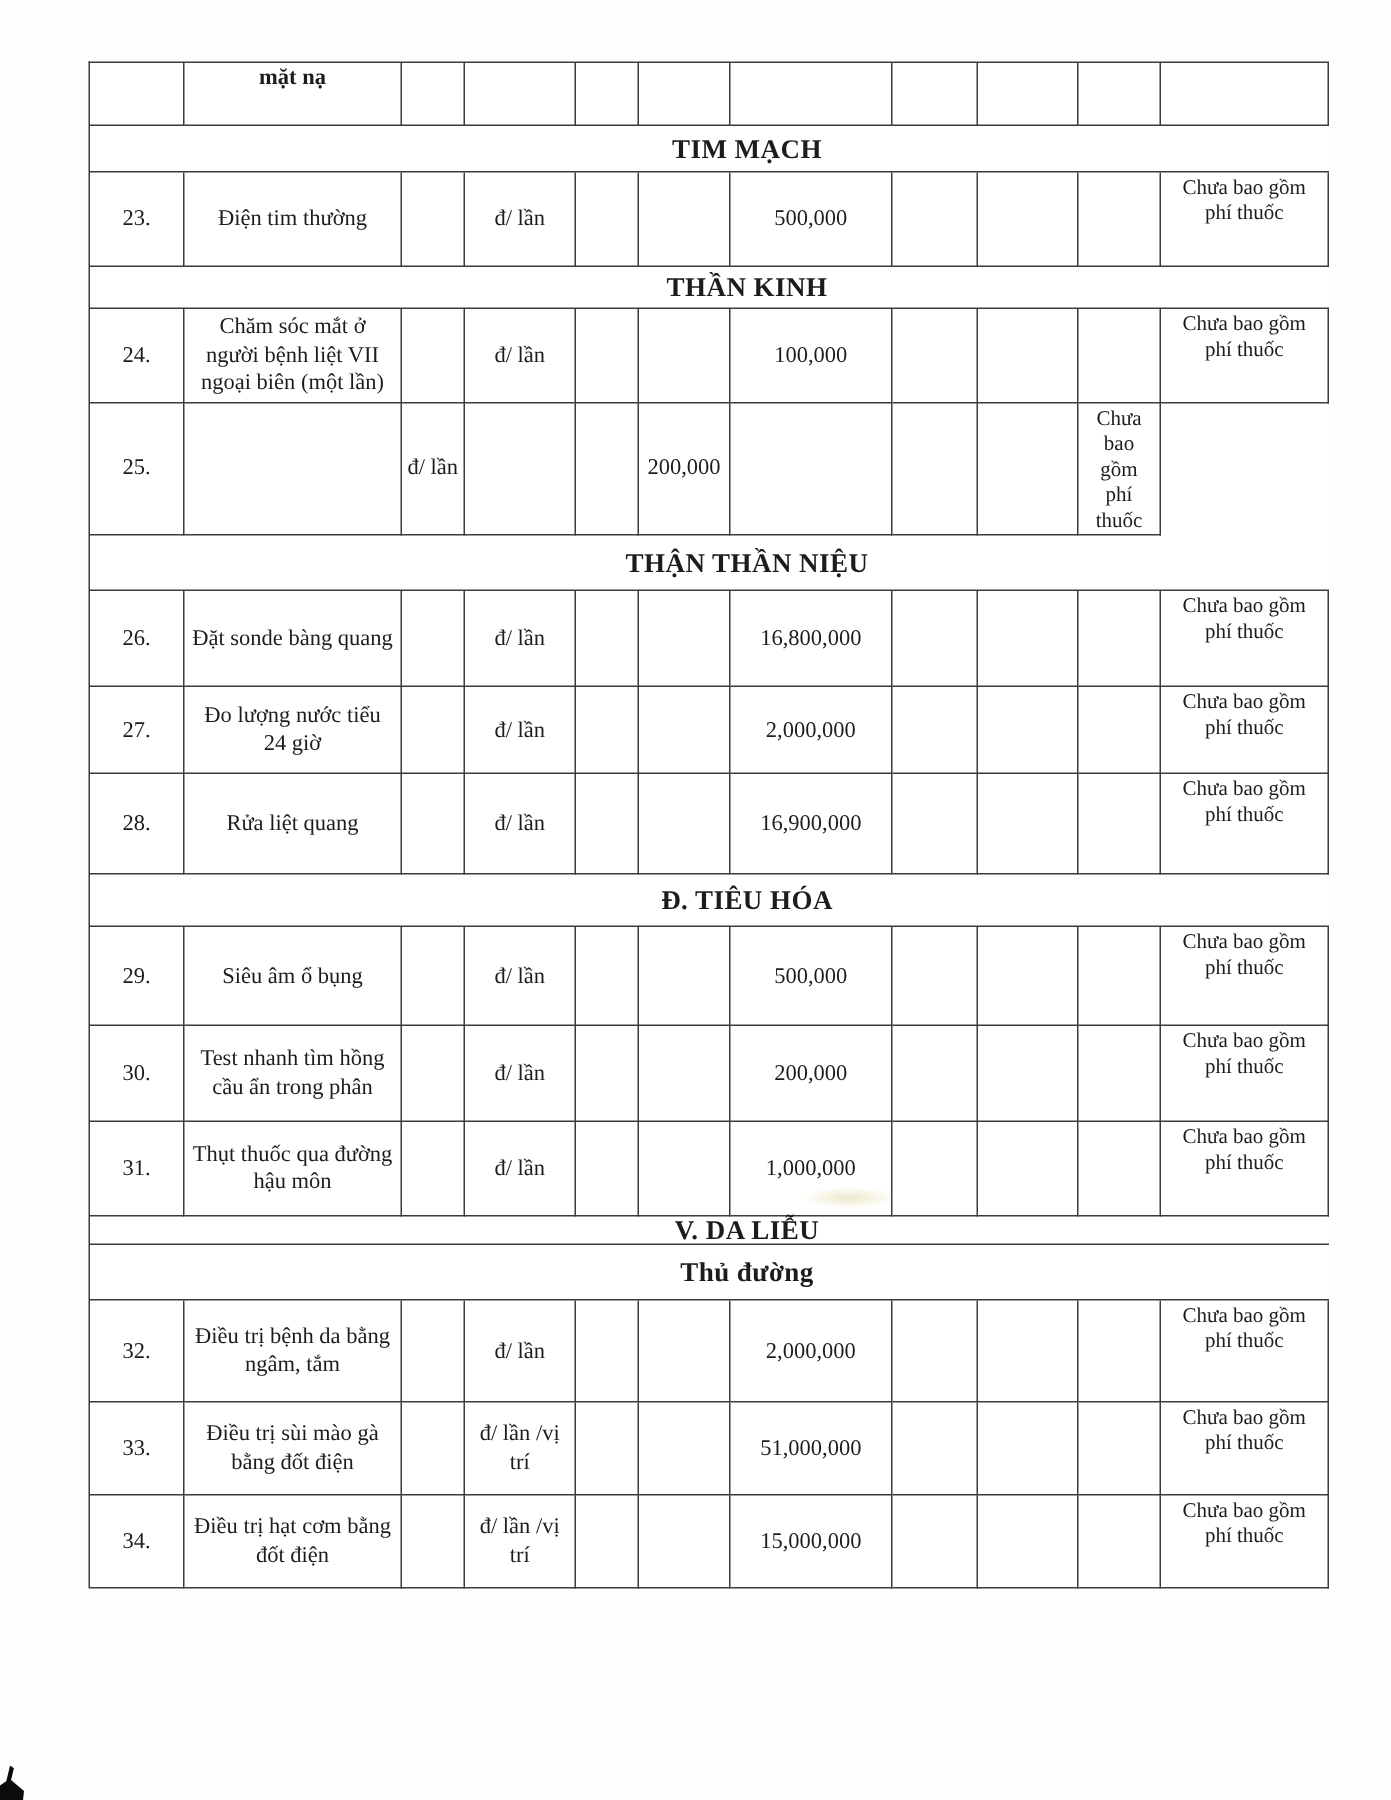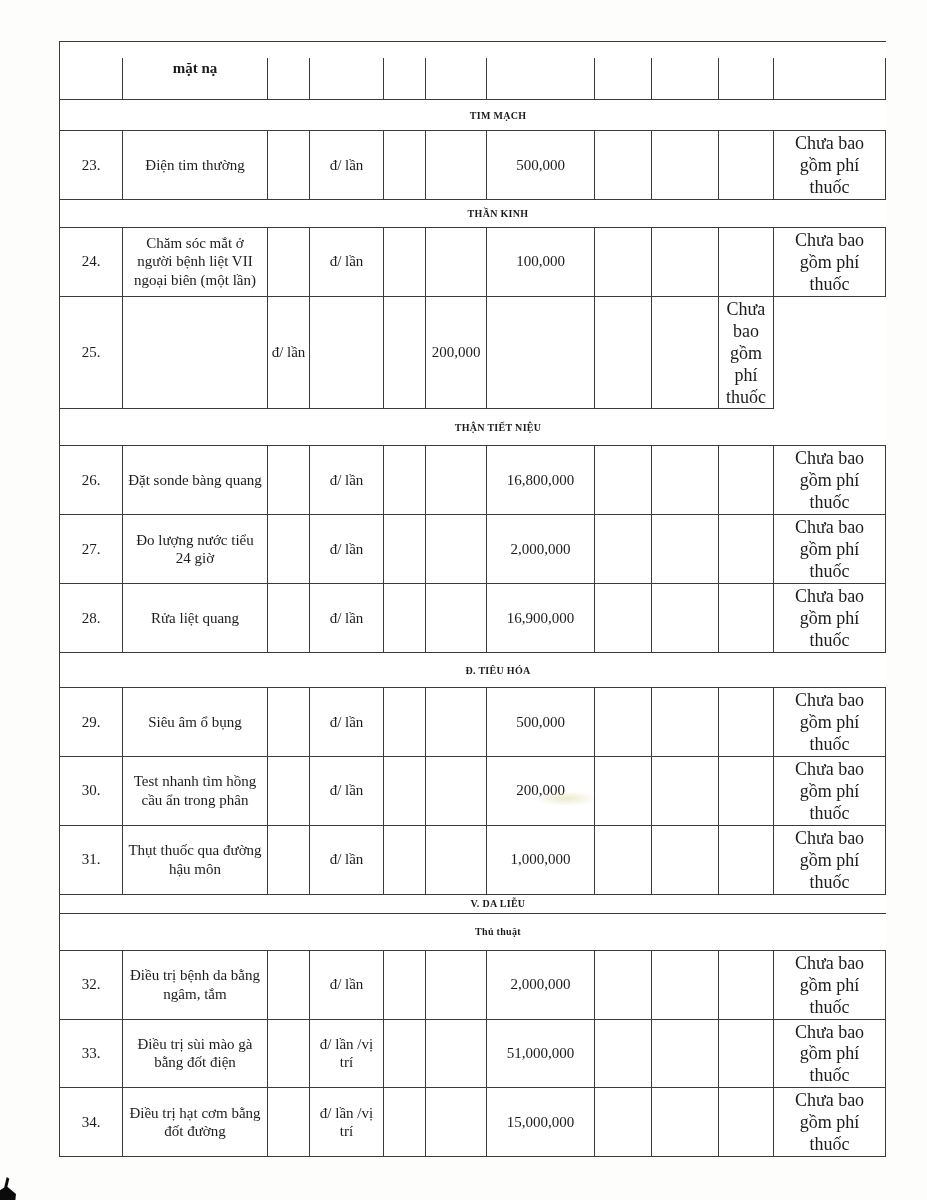--- a/index.html
+++ b/index.html
@@ -10,56 +10,56 @@
     color:var(--ink);
   }
   #price-table {
     position:absolute; left:59px; top:41px; width:826px;
     border-top:1px solid var(--line); border-left:1px solid var(--line);
     background:#fff;
   }
   .band {
     box-sizing:border-box; border-bottom:1px solid var(--line);
     display:flex; align-items:center; justify-content:center;
-    padding-left:50px; font-weight:bold; font-size:10px; letter-spacing:0.3px;text-align:right;
+    padding-left:50px; font-weight:bold; font-size:18px; letter-spacing:0.3px;text-align:right;
   }
   .row {
     display:grid;
     grid-template-columns:63px 145px 42px 74px 42px 61px 108px 57px 67px 55px 112px;
   }
   .cell {
     box-sizing:border-box;
     border-right:1px solid var(--line); border-bottom:1px solid var(--line);
     display:flex; align-items:center; justify-content:center;
     text-align:center; font-size:15px; line-height:1.25; overflow:hidden;
   }
   .c-name span { padding:0 5px; display:block; }
   .c-unit span { padding:0 3px; display:block; }
   .c-note {
-    align-items:flex-start; font-size:18px; line-height:1.22;text-align:center;
+    align-items:flex-start; font-size:14px; line-height:1.22;text-align:center;
   }
   .c-note span { padding:2px 6px 0 6px; display:block; }
   .partial .cell { align-items:flex-start; }
   .partial .c-name span { padding-top:1px; font-weight:bold; }
   .ink-blot {
     position:absolute; left:0; top:1177px; width:16px; height:23px;
     background:#0b0b0b;
     clip-path:polygon(42% 0, 58% 8%, 46% 42%, 100% 74%, 96% 100%, 0 100%, 0 58%, 26% 46%);
   }
   .smudge {
     position:absolute; left:534px; top:791px; width:64px; height:15px;
     background:radial-gradient(ellipse at center, rgba(188,178,72,0.28), rgba(188,178,72,0) 70%);
     pointer-events:none;
   }
 </style>
 </head>
 <body>
 
 <div id="price-table">
-    <div class="row partial" style="min-height: 42px; margin-top: 16px;">
+    <div class="row partial" style="min-height: 42px;">
       <div class="cell c-no"></div>
       <div class="cell c-name">
         <span>mặt nạ</span>
       </div>
       <div class="cell c-e1"></div>
       <div class="cell c-unit"></div>
       <div class="cell c-e2"></div>
       <div class="cell c-e3"></div>
       <div class="cell c-price"></div>
       <div class="cell c-e4"></div>
@@ -133,21 +133,21 @@
         <span>200,000</span>
       </div>
       <div class="cell c-e4"></div>
       <div class="cell c-e5"></div>
       <div class="cell c-e6"></div>
       <div class="cell c-note">
         <span>Chưa bao gồm phí thuốc</span>
       </div>
     </div>
     <div class="band" style="height: 37px;">
-      <span>THẬN TIẾT NIỆU</span>
+      <span>THẬN THẦN NIỆU</span>
     </div>
     <div class="row" style="min-height: 64px;">
       <div class="cell c-no">
         <span>26.</span>
       </div>
       <div class="cell c-name">
         <span>Đặt sonde bàng quang</span>
       </div>
       <div class="cell c-e1"></div>
       <div class="cell c-unit">
@@ -280,21 +280,21 @@
       <div class="cell c-e5"></div>
       <div class="cell c-e6"></div>
       <div class="cell c-note">
         <span>Chưa bao gồm phí thuốc</span>
       </div>
     </div>
     <div class="band" style="height: 19px;">
       <span>V. DA LIỄU</span>
     </div>
     <div class="band" style="height: 37px;">
-      <span>Thủ thuật</span>
+      <span>Thủ đường</span>
     </div>
     <div class="row" style="min-height: 68px;">
       <div class="cell c-no">
         <span>32.</span>
       </div>
       <div class="cell c-name">
         <span>Điều trị bệnh da bằng ngâm, tắm</span>
       </div>
       <div class="cell c-e1"></div>
       <div class="cell c-unit">
@@ -333,21 +333,21 @@
       <div class="cell c-e6"></div>
       <div class="cell c-note">
         <span>Chưa bao gồm phí thuốc</span>
       </div>
     </div>
     <div class="row" style="min-height: 62px;">
       <div class="cell c-no">
         <span>34.</span>
       </div>
       <div class="cell c-name">
-        <span>Điều trị hạt cơm bằng đốt đường</span>
+        <span>Điều trị hạt cơm bằng đốt điện</span>
       </div>
       <div class="cell c-e1"></div>
       <div class="cell c-unit">
         <span>đ/ lần /vị trí</span>
       </div>
       <div class="cell c-e2"></div>
       <div class="cell c-e3"></div>
       <div class="cell c-price">
         <span>15,000,000</span>
       </div>

